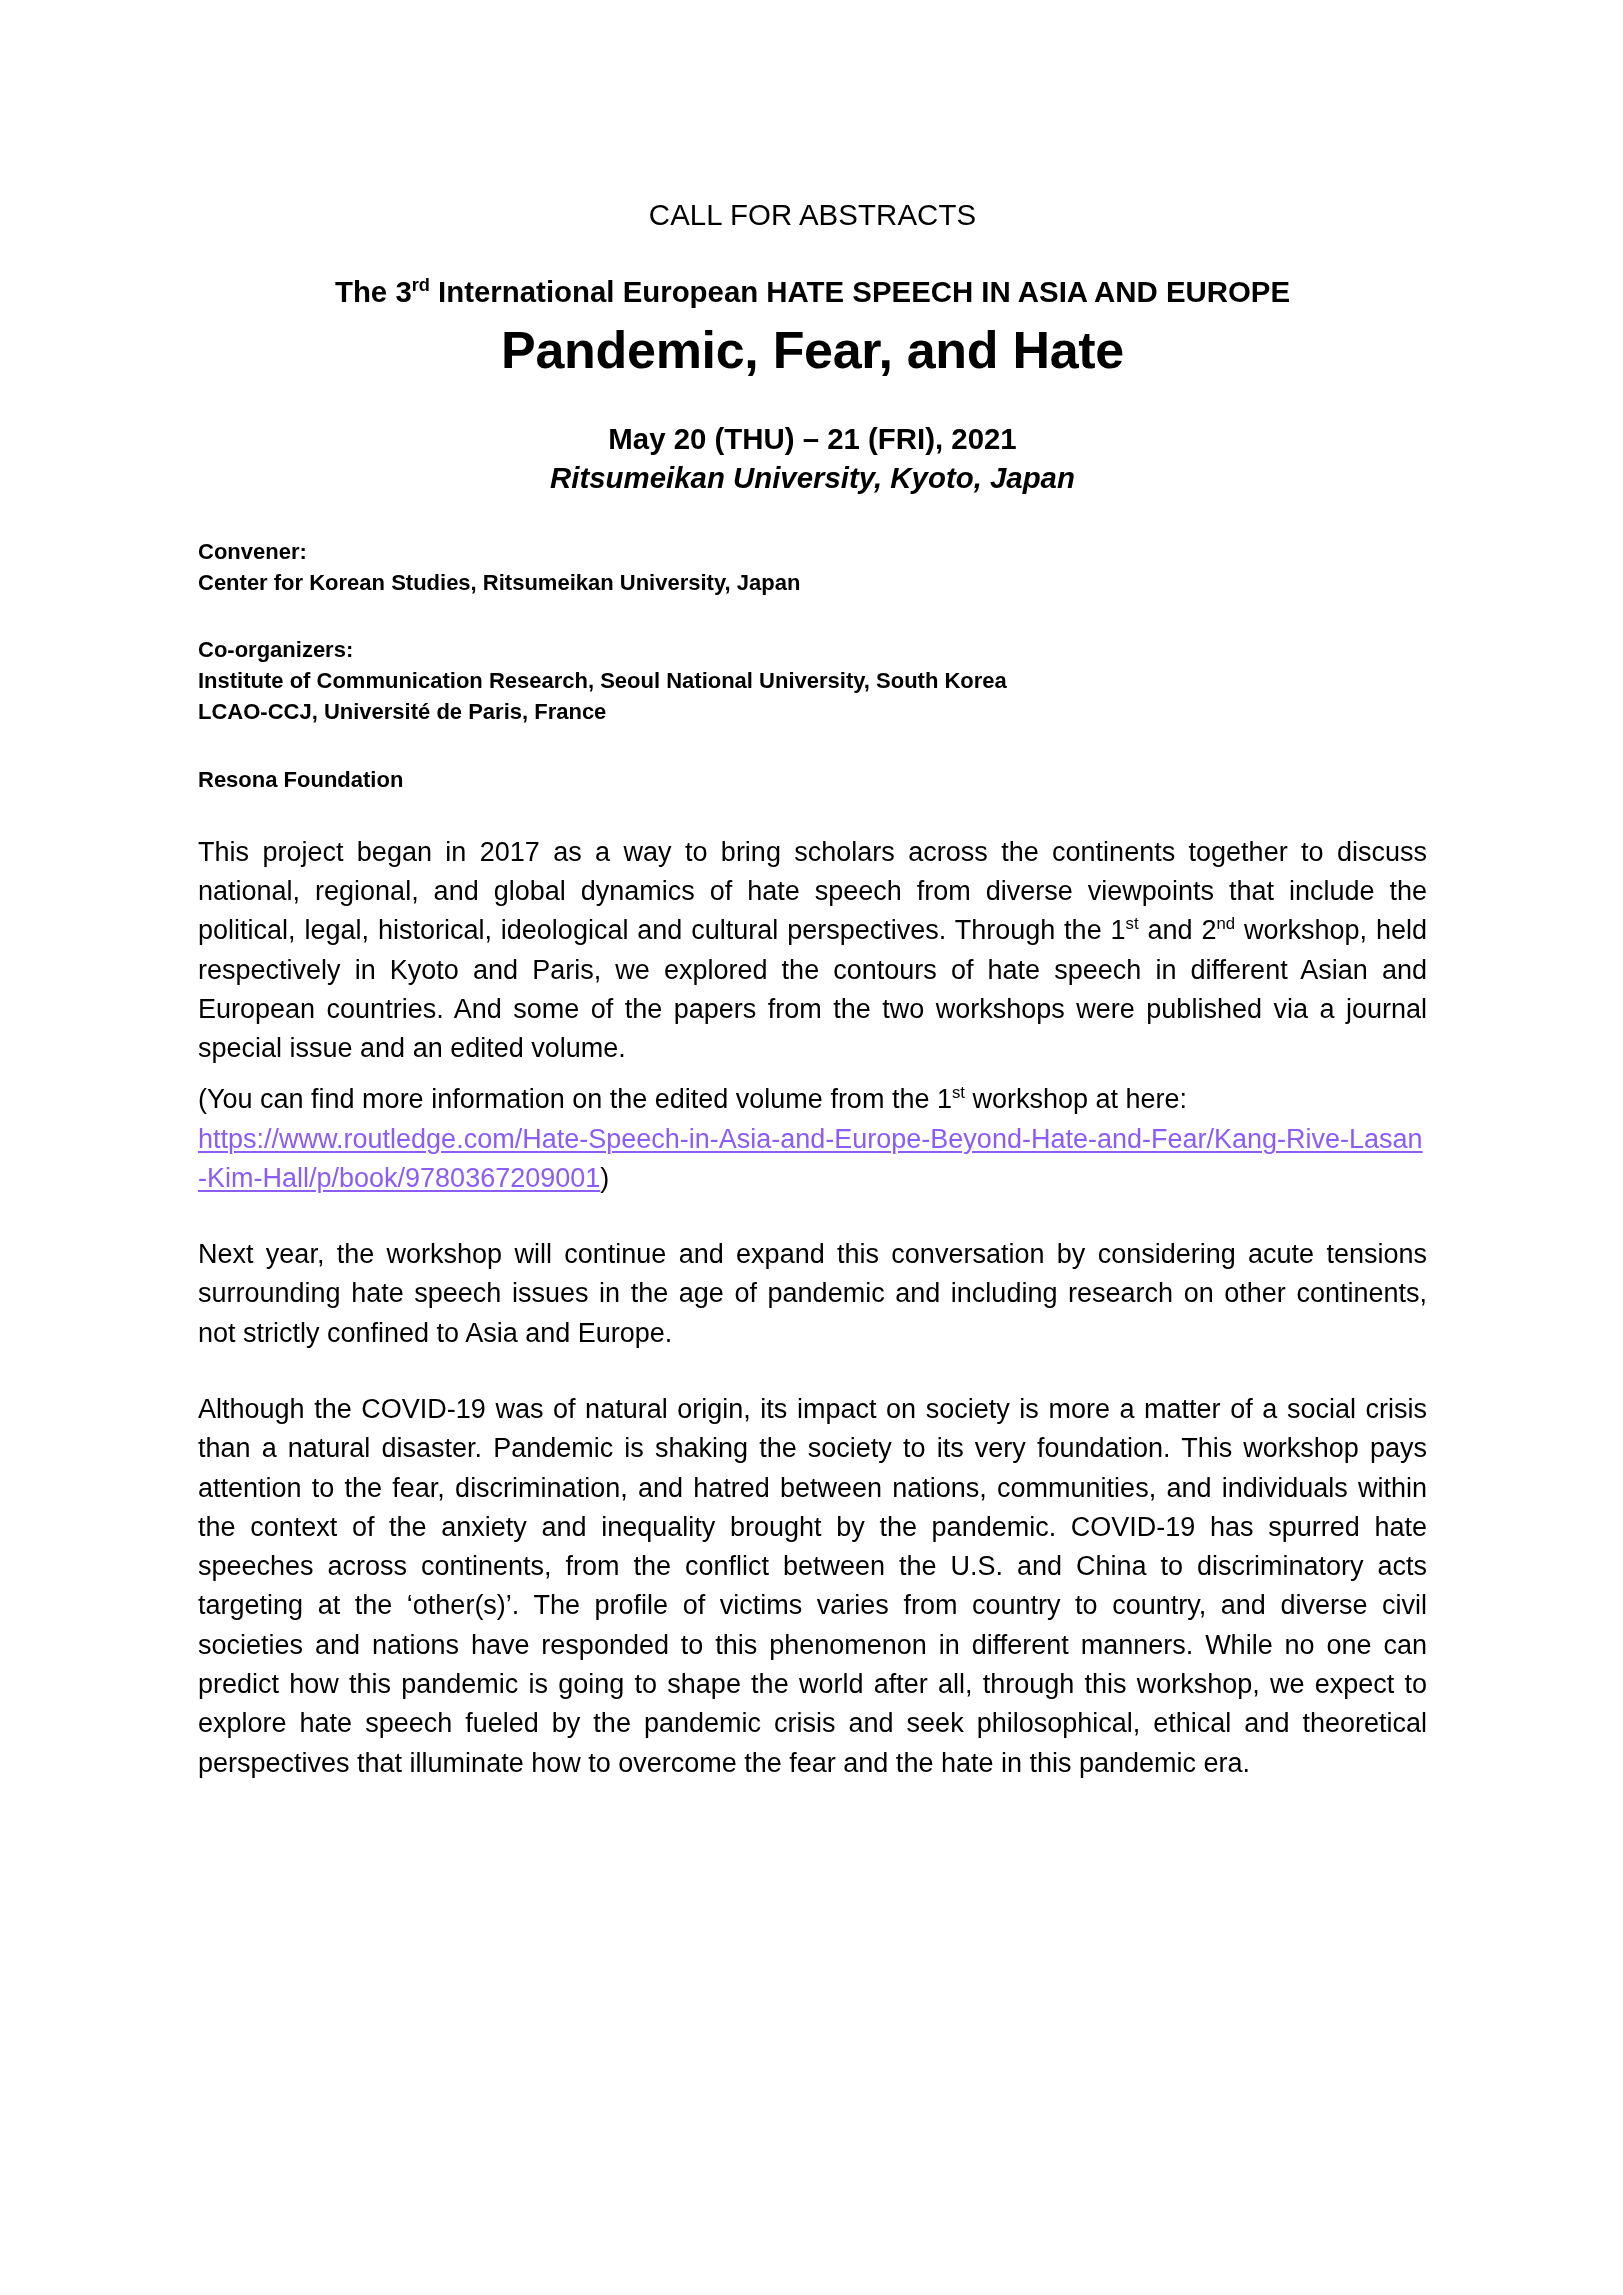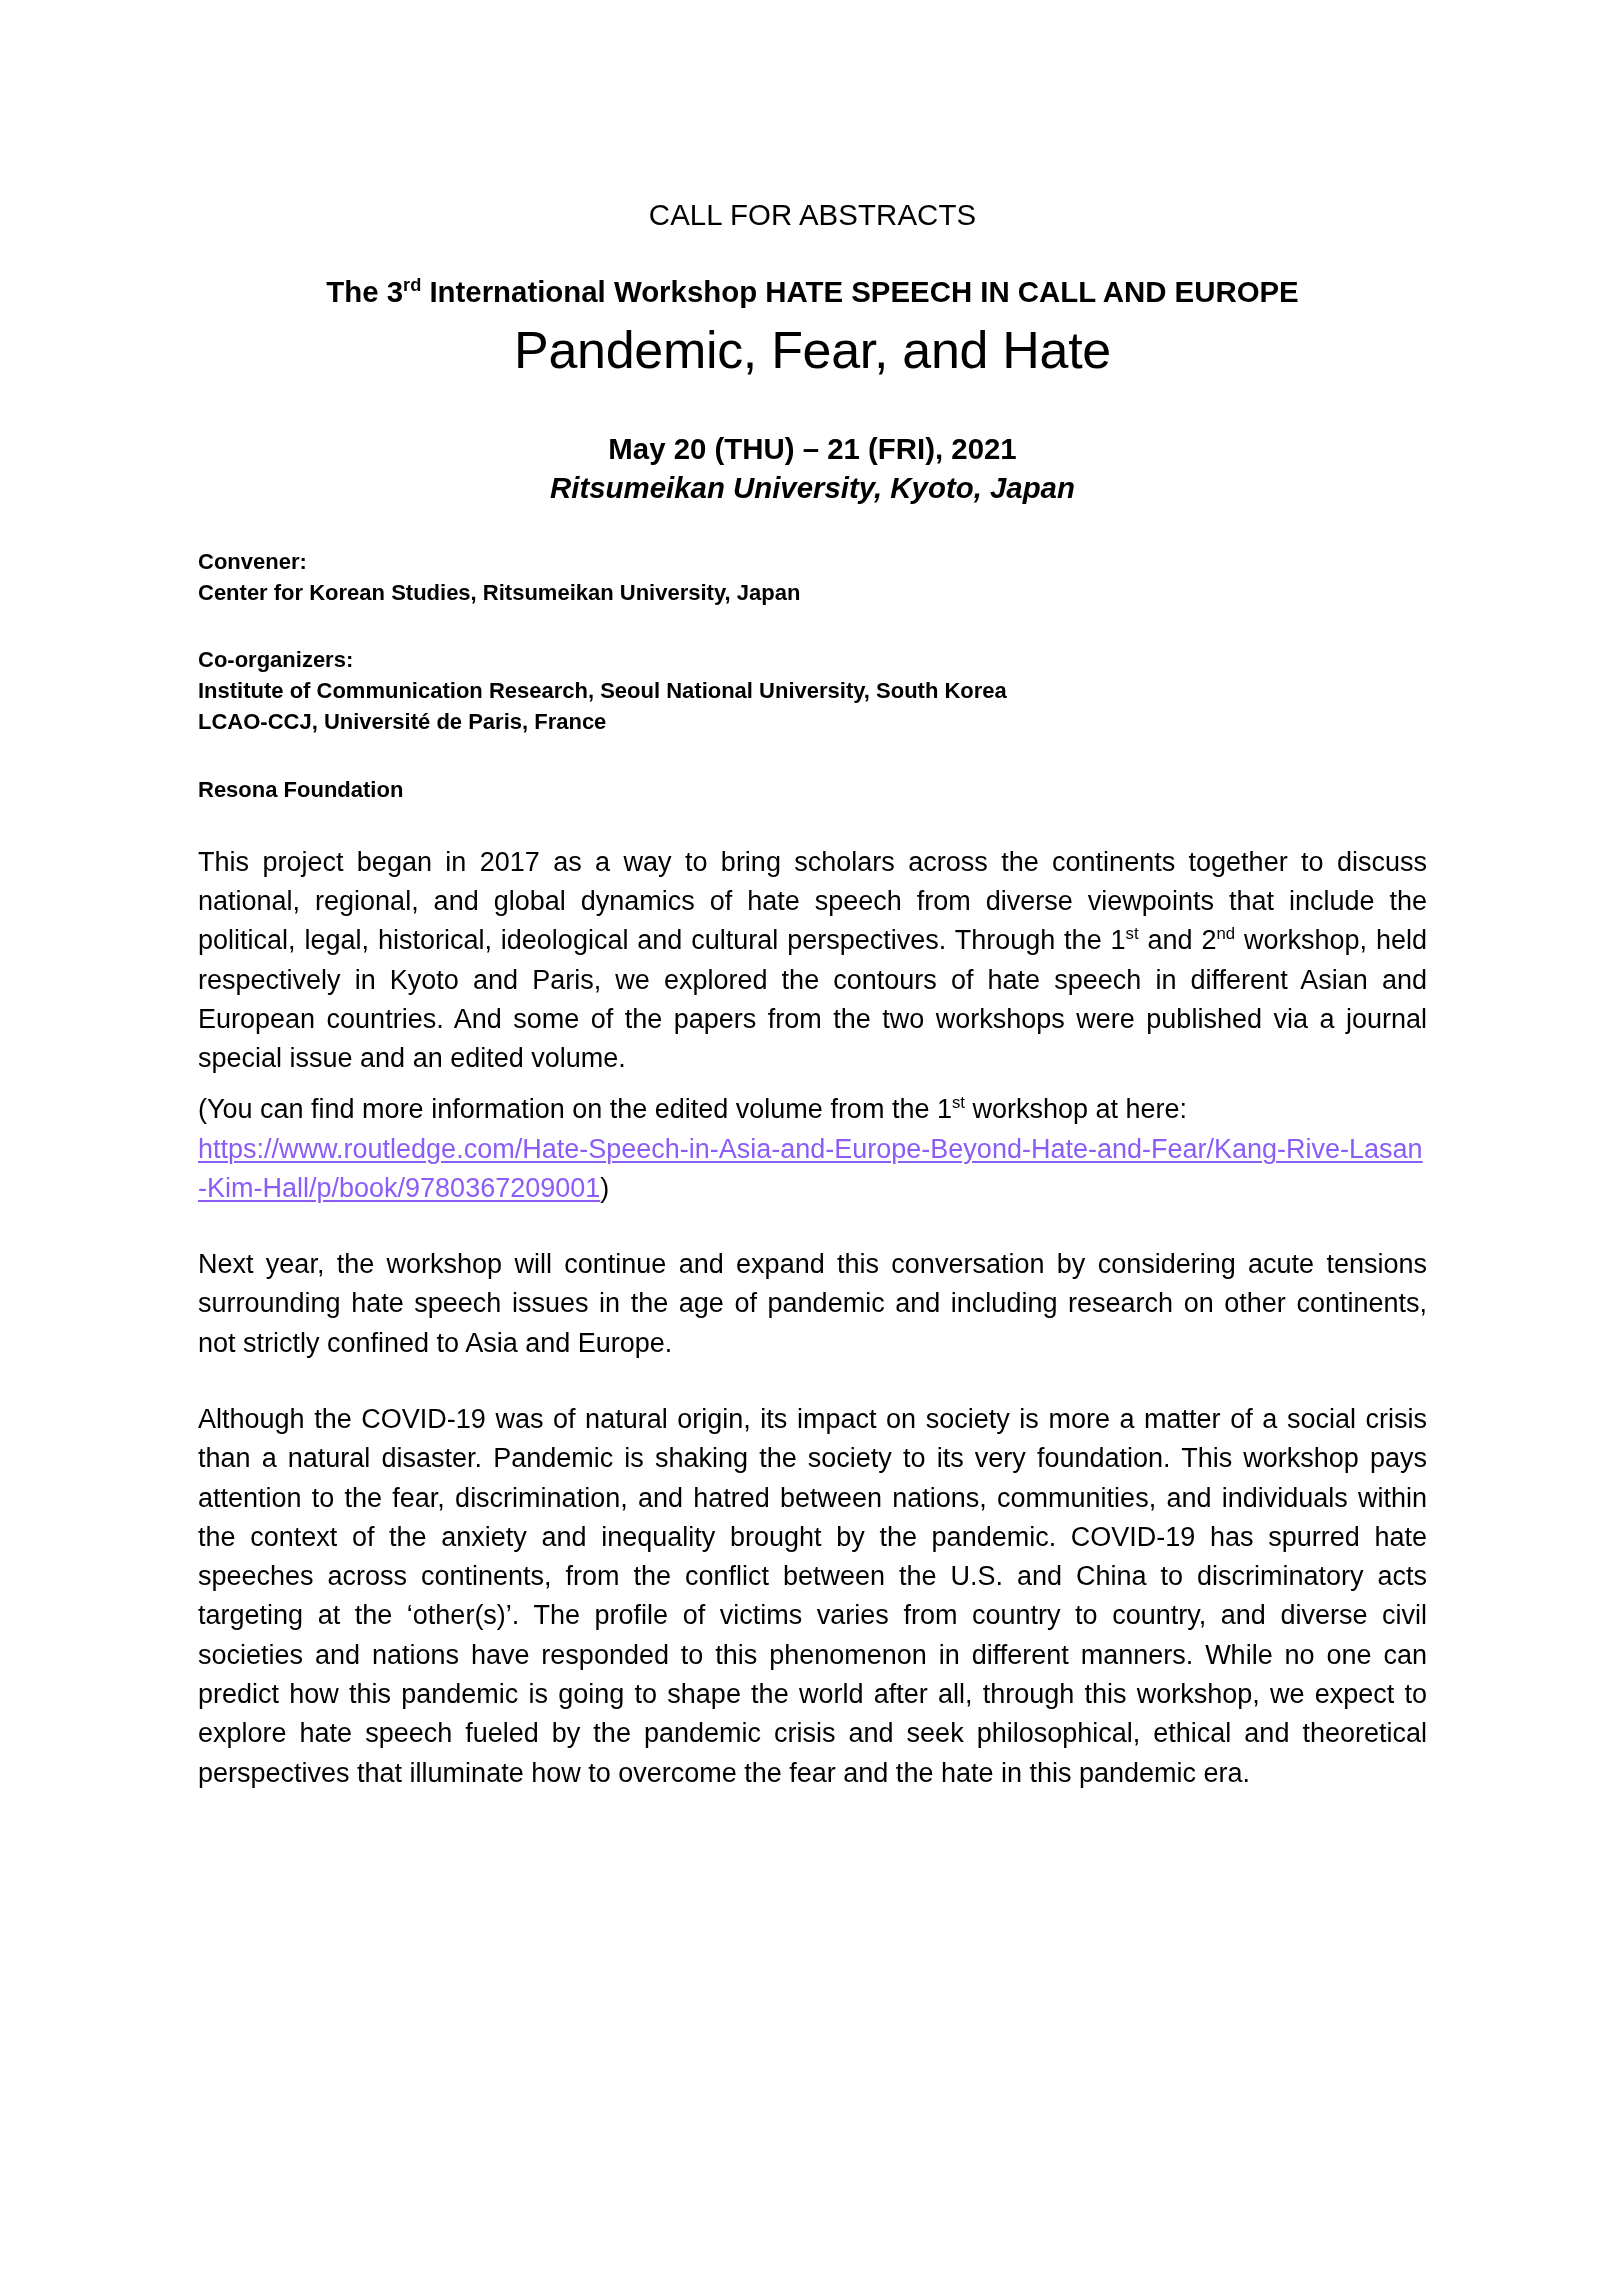--- a/index.html
+++ b/index.html
@@ -36,23 +36,23 @@
   .workshop-line {
     text-align: center;
     font-size: 29.4px;
     font-weight: 700;
     line-height: 1.18;
     margin: 0 0 11.8px 0;
   }
   .main-title {
     text-align: center;
     font-size: 52px;
-    font-weight: 400;
+    font-weight: 700;
     line-height: 1.14;
-    margin: 0 0 50px 0;
+    margin: 0 0 40px 0;
     letter-spacing: -0.3px;
   }
   .date-line,
   .venue-line {
     text-align: center;
     font-size: 29.4px;
     font-weight: 700;
     line-height: 1.3;
     margin: 0;
   }
@@ -96,21 +96,21 @@
 </style>
 </head>
 <body>
 
 <div class="page">
   <div class="doc-body">
 
     <div class="call-line">CALL FOR ABSTRACTS</div>
 
     <div class="workshop-line">
-      <span>The 3</span><sup>rd</sup><span> International Workshop HATE SPEECH IN CALL AND EUROPE</span>
+      <span>The 3</span><sup>rd</sup><span> International European HATE SPEECH IN ASIA AND EUROPE</span>
     </div>
 
     <div class="main-title">Pandemic, Fear, and Hate</div>
 
     <div class="date-line">May 20 (THU) – 21 (FRI), 2021</div>
     <div class="venue-line">Ritsumeikan University, Kyoto, Japan</div>
 
     <div class="org-block">
       <div class="org-line">Convener:</div>
       <div class="org-line">Center for Korean Studies, Ritsumeikan University, Japan</div>

